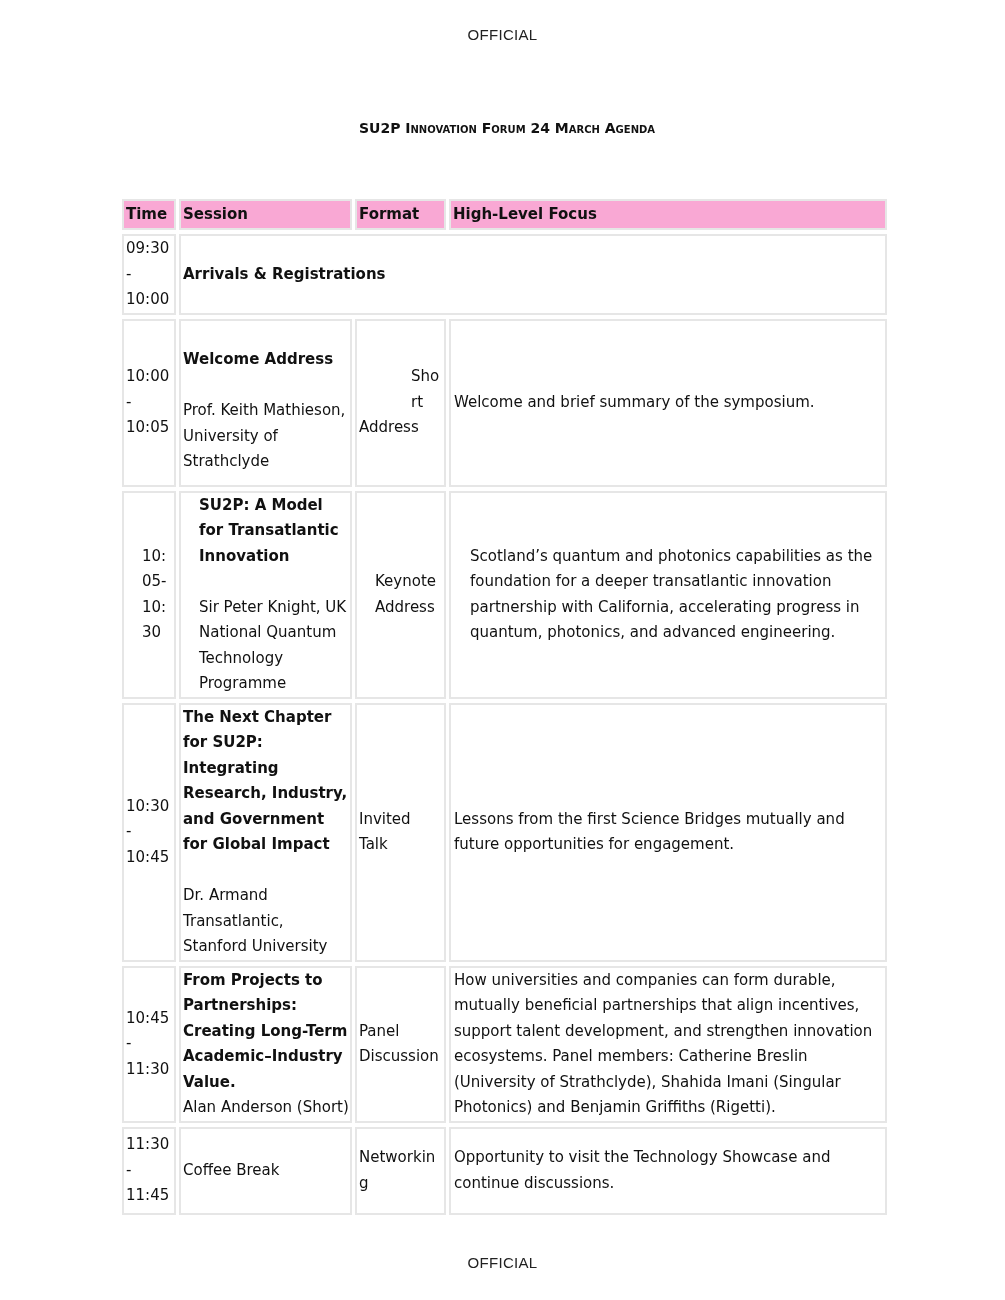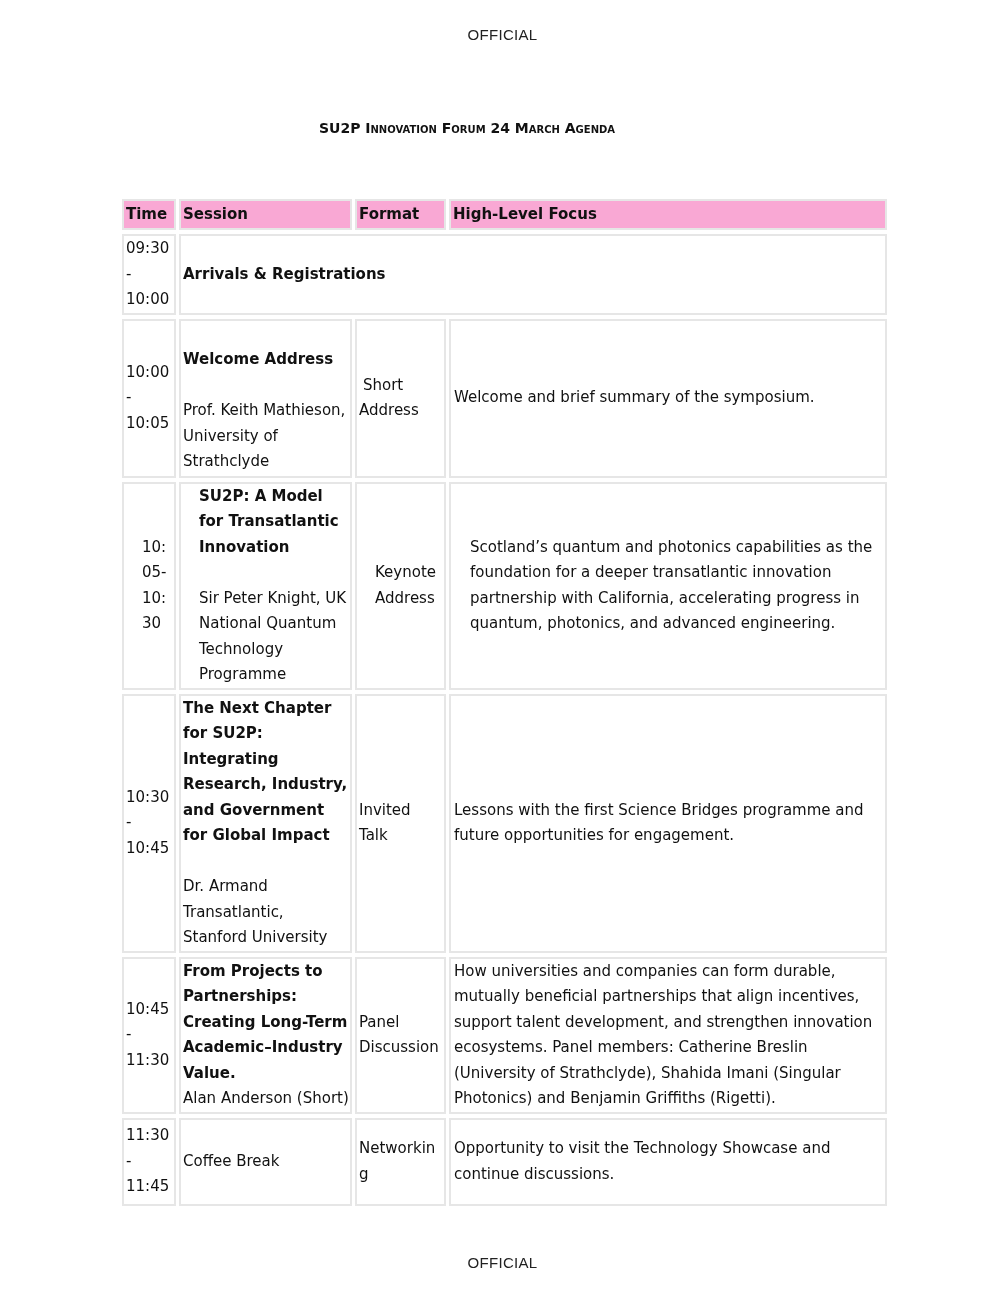--- a/index.html
+++ b/index.html
@@ -33,20 +33,21 @@
     top: 120px;
     left: 0;
     width: 934px;
     text-align: center;
     font-family: "DejaVu Sans", "Liberation Sans", sans-serif;
     font-weight: bold;
     font-size: 14px;
     font-variant: small-caps;
     letter-spacing: 0px;
     color: #111111;
+    padding-left: 40px;
   }
 
   table.agenda {
     position: absolute;
     top: 195px;
     left: 119px;
     width: 768px;
     border-collapse: separate;
     border-spacing: 3px 4px;
     table-layout: fixed;
@@ -69,21 +70,21 @@
     line-height: 27px;
   }
   col.c-time { width: 54px; }
   col.c-session { width: 173px; }
   col.c-format { width: 91px; }
   col.c-focus { width: 438px; }
 
   .bold { font-weight: bold; }
   .block { display: block; }
   .spacer { display: block; height: 25.5px; }
-  .indent { padding-left: 4px; }
+  .indent { padding-left: 4px; margin-left: 48px; }
 
   tr.r1 td { height: 70px; }
   tr.r2 td { height: 154px; }
   tr.r3 td { height: 204px; padding-left: 18px; }
   tr.r4 td { height: 230px; margin-top: 12px; }
   tr.r5 td { height: 153px; }
   tr.r6 td { height: 84px; }
 
   .focus-text { display: block; padding-left: 1px; }
 </style>
@@ -119,21 +120,21 @@
       <td colspan="3">
         <span class="bold">Arrivals &amp; Registrations</span>
       </td>
     </tr>
 
     <tr class="r2">
       <td>
         <span class="block">10:00-</span>
         <span class="block">10:05</span>
       </td>
-      <td style="vertical-align: bottom; padding-bottom: 1px;">
+      <td style="vertical-align: bottom; padding-bottom: 10px;">
         <span class="block bold">Welcome Address</span>
         <span class="spacer"></span>
         <span class="block">Prof. Keith Mathieson, University of Strathclyde</span>
       </td>
       <td>
         <span class="block indent">Short</span>
         <span class="block">Address</span>
       </td>
       <td>
         <span class="focus-text">Welcome and brief summary of the symposium.</span>
@@ -166,21 +167,21 @@
       </td>
       <td>
         <span class="block bold">The Next Chapter for SU2P: Integrating Research, Industry, and Government for Global Impact</span>
         <span class="spacer"></span>
         <span class="block">Dr. Armand Transatlantic, Stanford University</span>
       </td>
       <td>
         <span class="block">Invited Talk</span>
       </td>
       <td>
-        <span class="focus-text">Lessons with the first Science Bridges programme and future opportunities for engagement.</span>
+        <span class="focus-text">Lessons from the first Science Bridges mutually and future opportunities for engagement.</span>
       </td>
     </tr>
 
     <tr class="r5">
       <td>
         <span class="block">10:45-</span>
         <span class="block">11:30</span>
       </td>
       <td>
         <span class="block bold">From Projects to Partnerships: Creating Long-Term Academic–Industry Value.</span>

